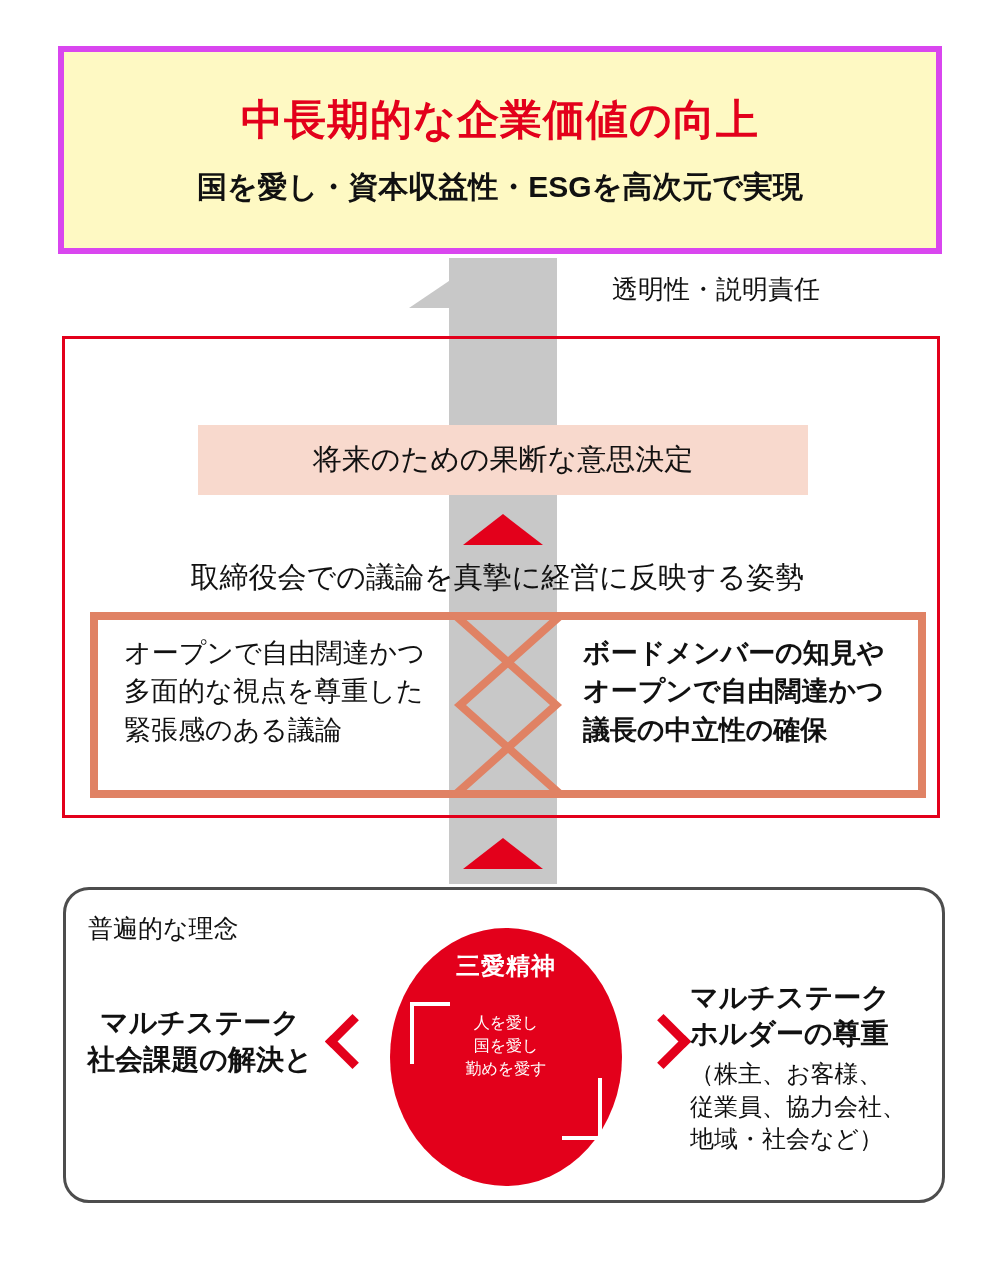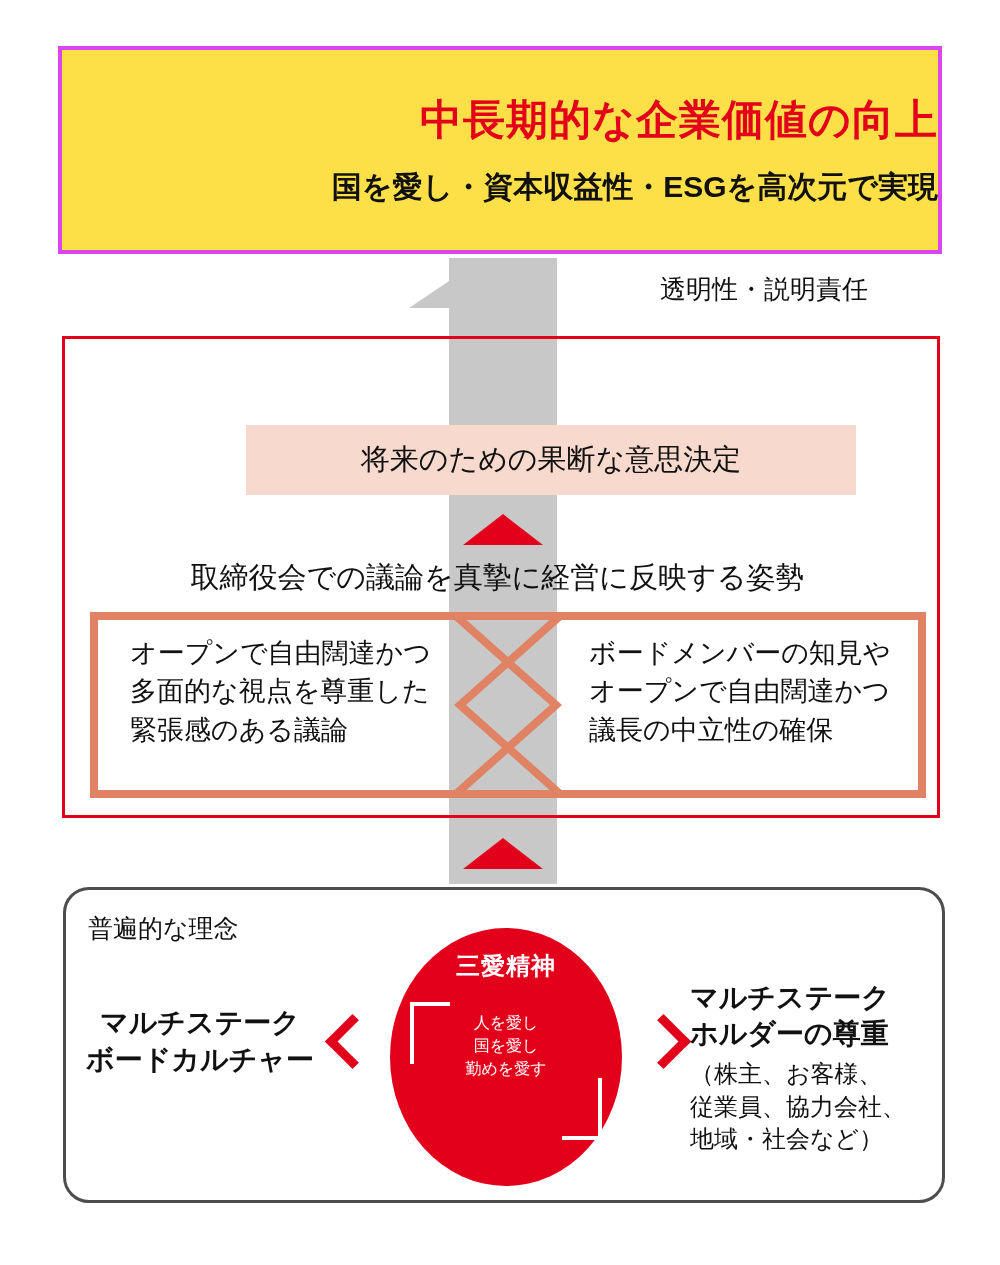--- a/index.html
+++ b/index.html
@@ -42,26 +42,26 @@
   }
 
   
   .goal-box {
     position: absolute;
     left: 58px;
     top: 46px;
     width: 884px;
     height: 208px;
     box-sizing: border-box;
-    background: #fde047;
-    border: 4px solid #d946ef;
+    background: #fef9c3;
+    border: 6px solid #d946ef;
     z-index: 3;
     display: flex;
     flex-direction: column;
-    align-items: flex-end;
+    align-items: center;
     justify-content: center;
   }
   .goal-title {
     color: #e3001b;
     font-size: 42px;
     font-weight: bold;
     letter-spacing: 1px;
     line-height: 1.1;
     margin-bottom: 26px;
   }
@@ -76,21 +76,20 @@
   
   .transparency-label {
     position: absolute;
     left: 612px;
     top: 272px;
     font-size: 26px;
     font-weight: normal;
     color: #111111;
     z-index: 4;
     white-space: nowrap;
-    margin-left: 48px;
   }
 
   
   .board-box {
     position: absolute;
     left: 62px;
     top: 336px;
     width: 878px;
     height: 482px;
     box-sizing: border-box;
@@ -115,21 +114,20 @@
     position: absolute;
     left: 198px;
     top: 425px;
     width: 610px;
     height: 70px;
     background: #f8d9cd;
     z-index: 4;
     display: flex;
     align-items: center;
     justify-content: center;
-    margin-left: 48px;
   }
   .decision-bar-text {
     font-size: 29px;
     font-weight: normal;
     color: #111111;
     white-space: nowrap;
   }
 
   
   .red-tri {
@@ -168,24 +166,23 @@
     z-index: 4;
   }
   .cross-text {
     position: absolute;
     top: 634px;
     font-size: 27px;
     font-weight: normal;
     color: #111111;
     line-height: 1.42;
     z-index: 6;
-    margin-left: 6px;
   }
   .cross-text.left  { left: 124px; width: 330px; text-align: left; }
-  .cross-text.right { left: 583px; width: 340px; text-align: left; }
+  .cross-text.right { left: 583px; width: 340px; text-align: left; font-weight: bold; }
 
   
   .philosophy-box {
     position: absolute;
     left: 63px;
     top: 887px;
     width: 882px;
     height: 316px;
     box-sizing: border-box;
     border: 3px solid #4d4d4d;
@@ -362,21 +359,21 @@
     <span class="nowrapline">議長の中立性の確保</span>
   </div>
 
   <div class="red-tri lower"></div>
 
   <div class="philosophy-box"></div>
   <div class="philosophy-label">普遍的な理念</div>
 
   <div class="side-left">
     <span class="nowrapline">マルチステーク</span>
-    <span class="nowrapline">ボードカルチャー</span>
+    <span class="nowrapline">社会課題の解決と</span>
   </div>
 
   <div class="chevron left"></div>
 
   <div class="sanai-ellipse"></div>
   <div class="sanai-title">三愛精神</div>
   <div class="bracket tl"></div>
   <div class="bracket br"></div>
   <div class="sanai-quote">
     <span class="nowrapline">人を愛し</span>

